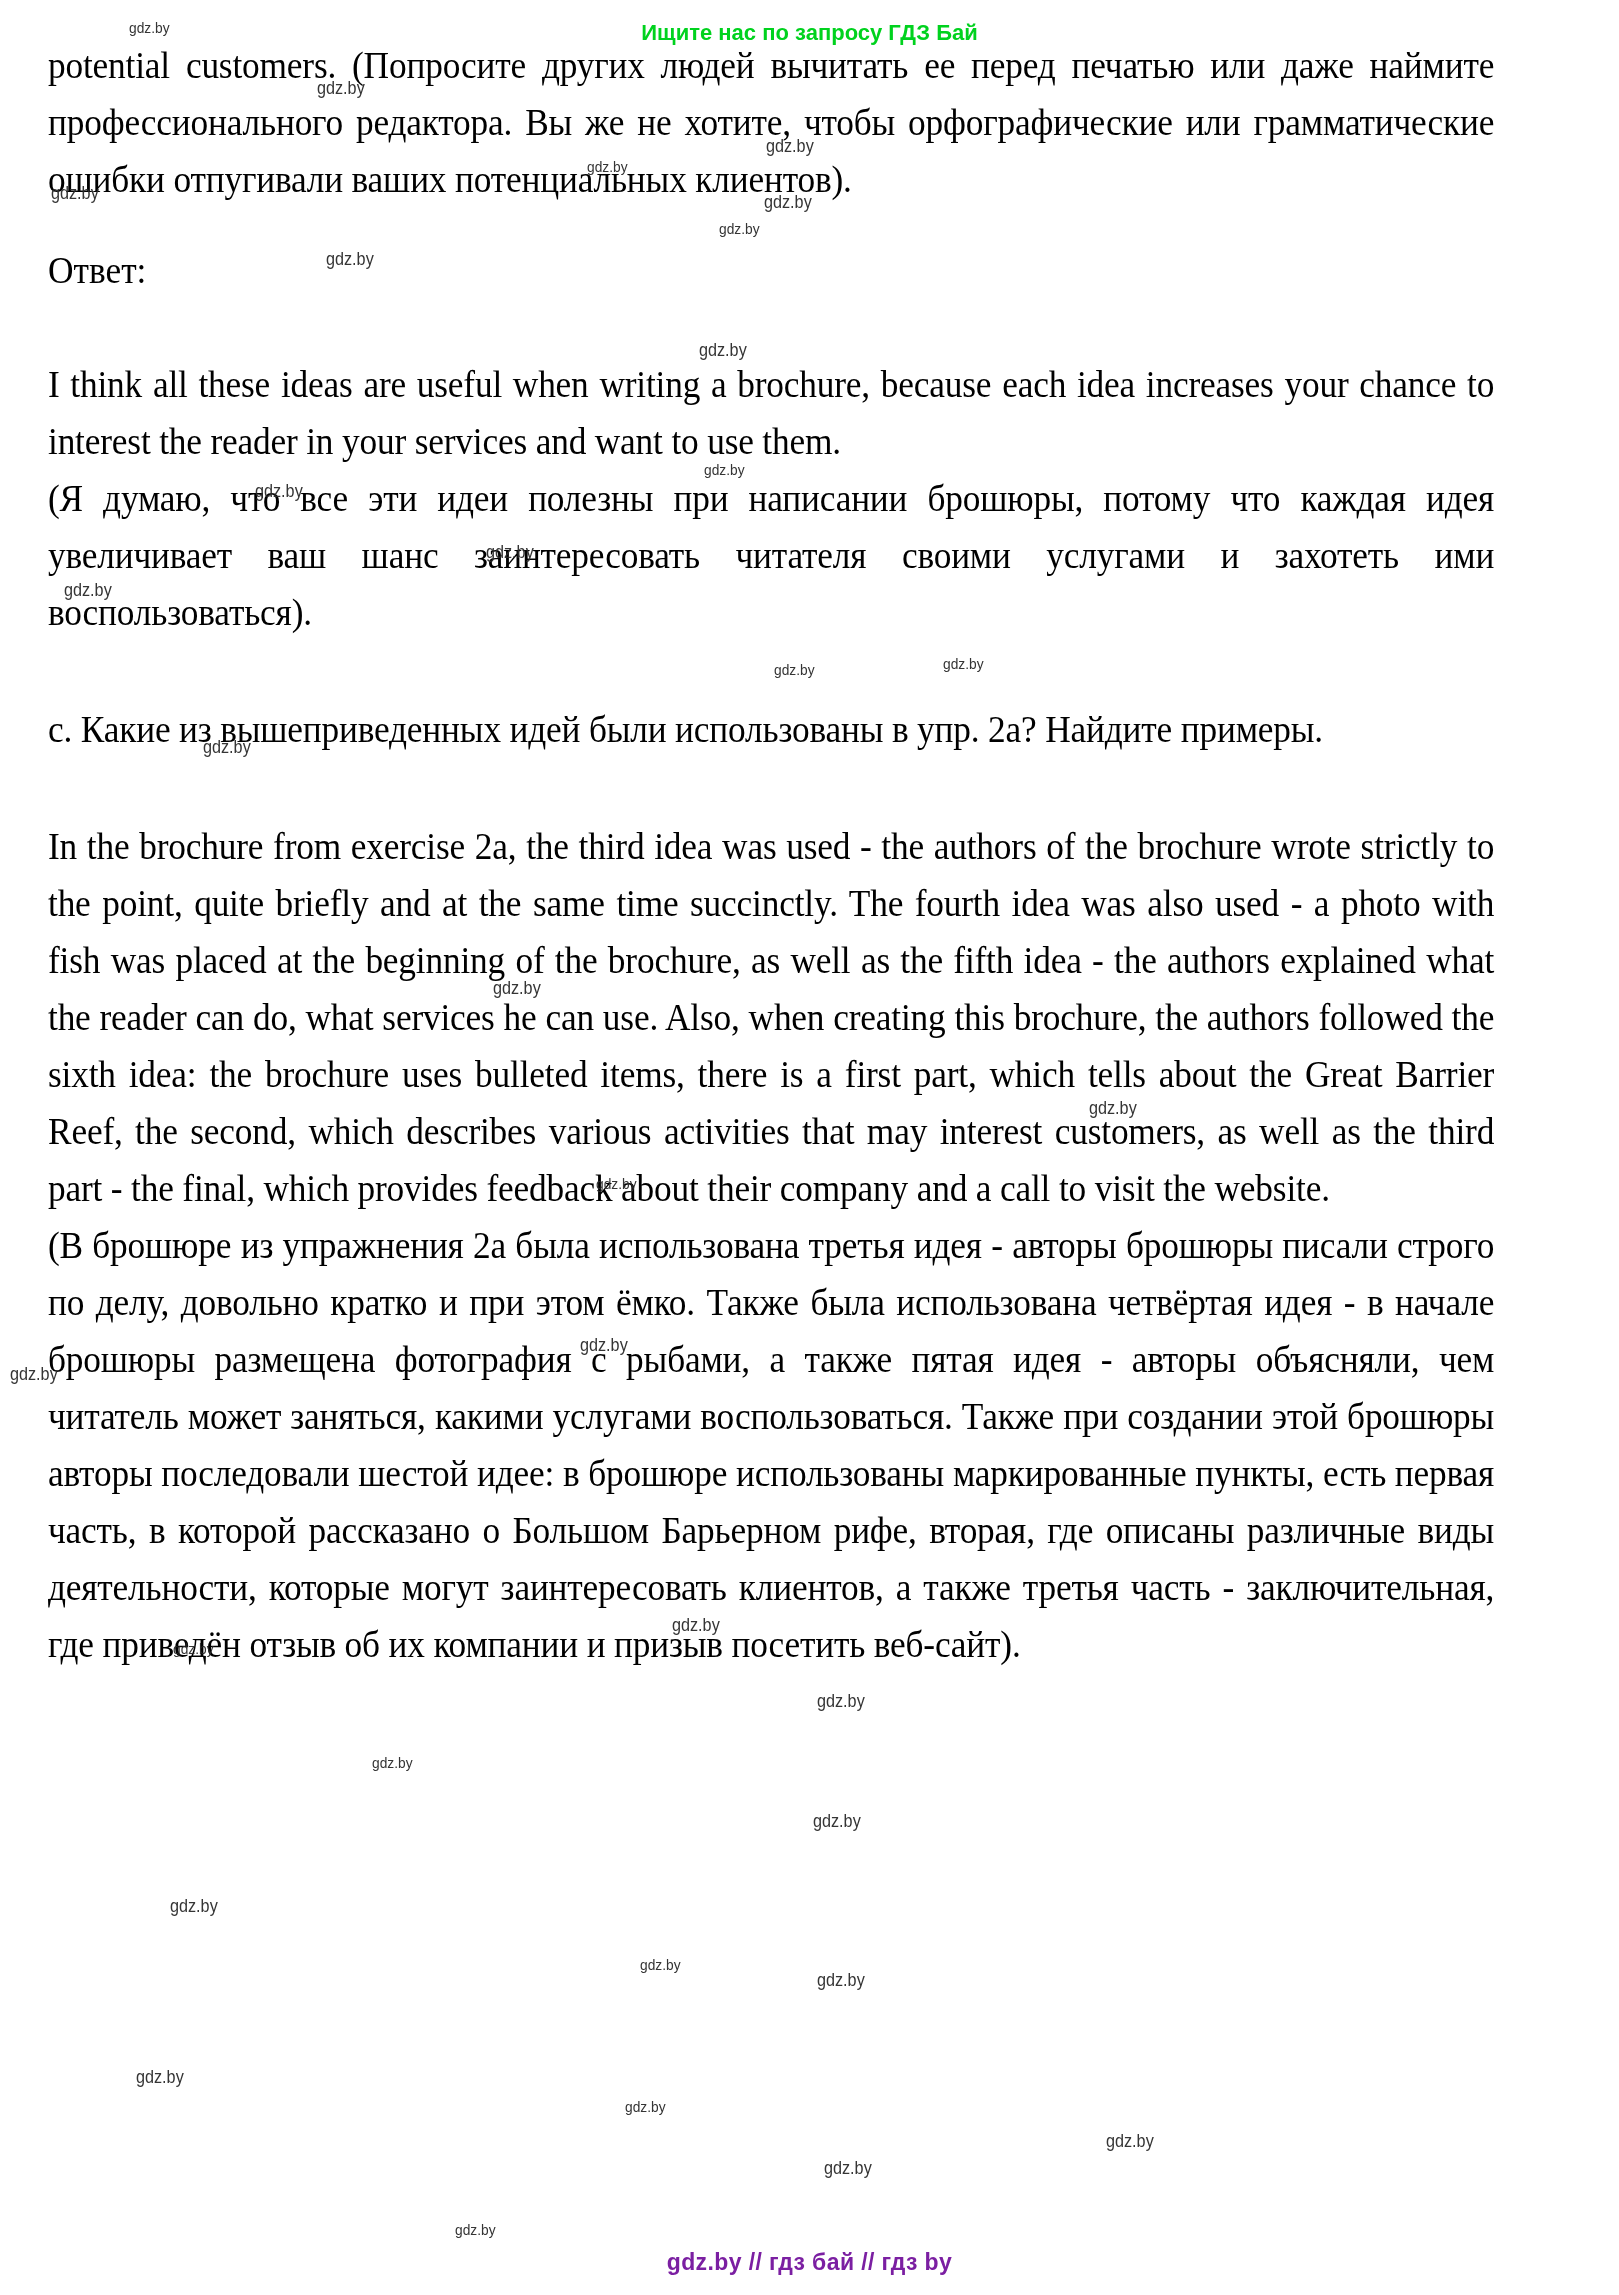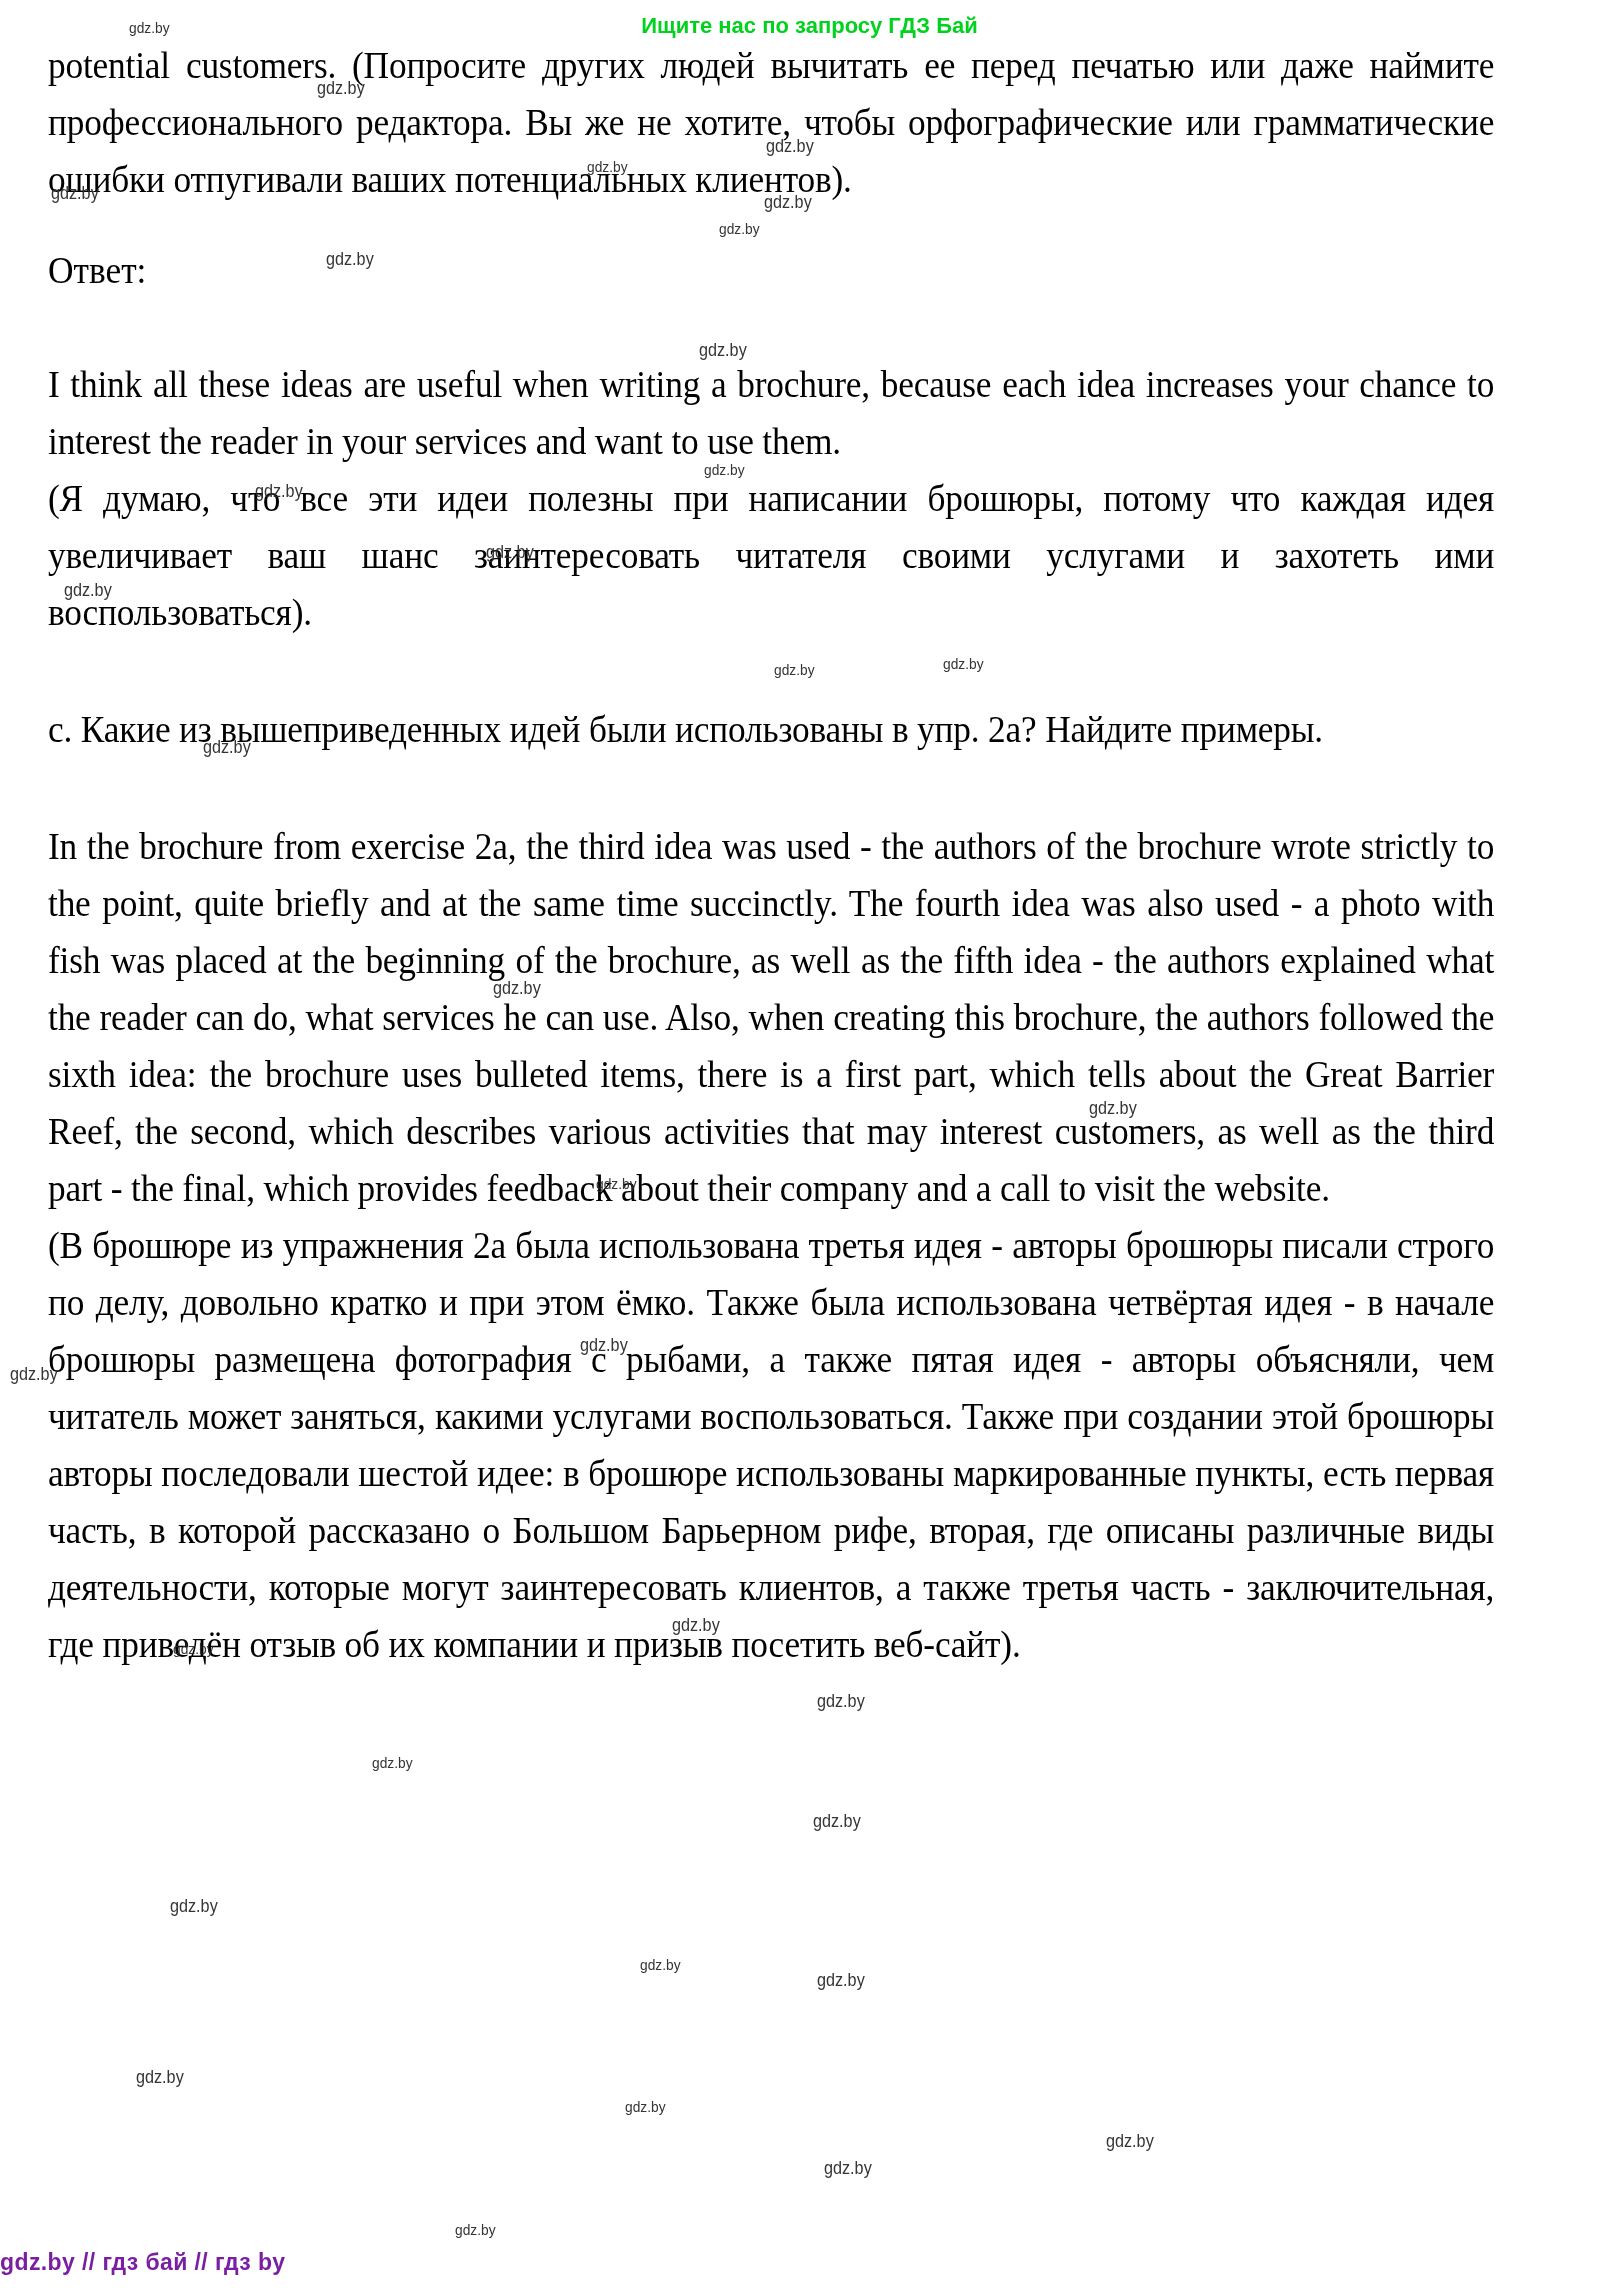--- a/index.html
+++ b/index.html
@@ -24,21 +24,21 @@
     top: 0;
     left: 0;
     width: 1619px;
     text-align: center;
     font-family: "Liberation Sans", "DejaVu Sans", sans-serif;
     font-size: 22px;
     font-weight: bold;
     color: #00d21e;
     letter-spacing: 0px;
     line-height: 27px;
-    padding-top: 12px;
+    padding-top: 19px;
   }
 
   
   .content {
     position: absolute;
     left: 48px;
     top: 37px;
     width: 1555px;
   }
 
@@ -78,21 +78,21 @@
     pointer-events: none;
   }
   .wm.sm { font-size: 15.3px; }
 
   
   .footer {
     position: absolute;
     left: 0;
     bottom: 18.7px;
     width: 1619px;
-    text-align: left;
+    text-align: center;
     font-family: "Liberation Sans", "DejaVu Sans", sans-serif;
     font-size: 23px;
     font-weight: bold;
     color: #7b1fa2;
     letter-spacing: 0.4px;
   }
 </style>
 </head>
 <body>
 

